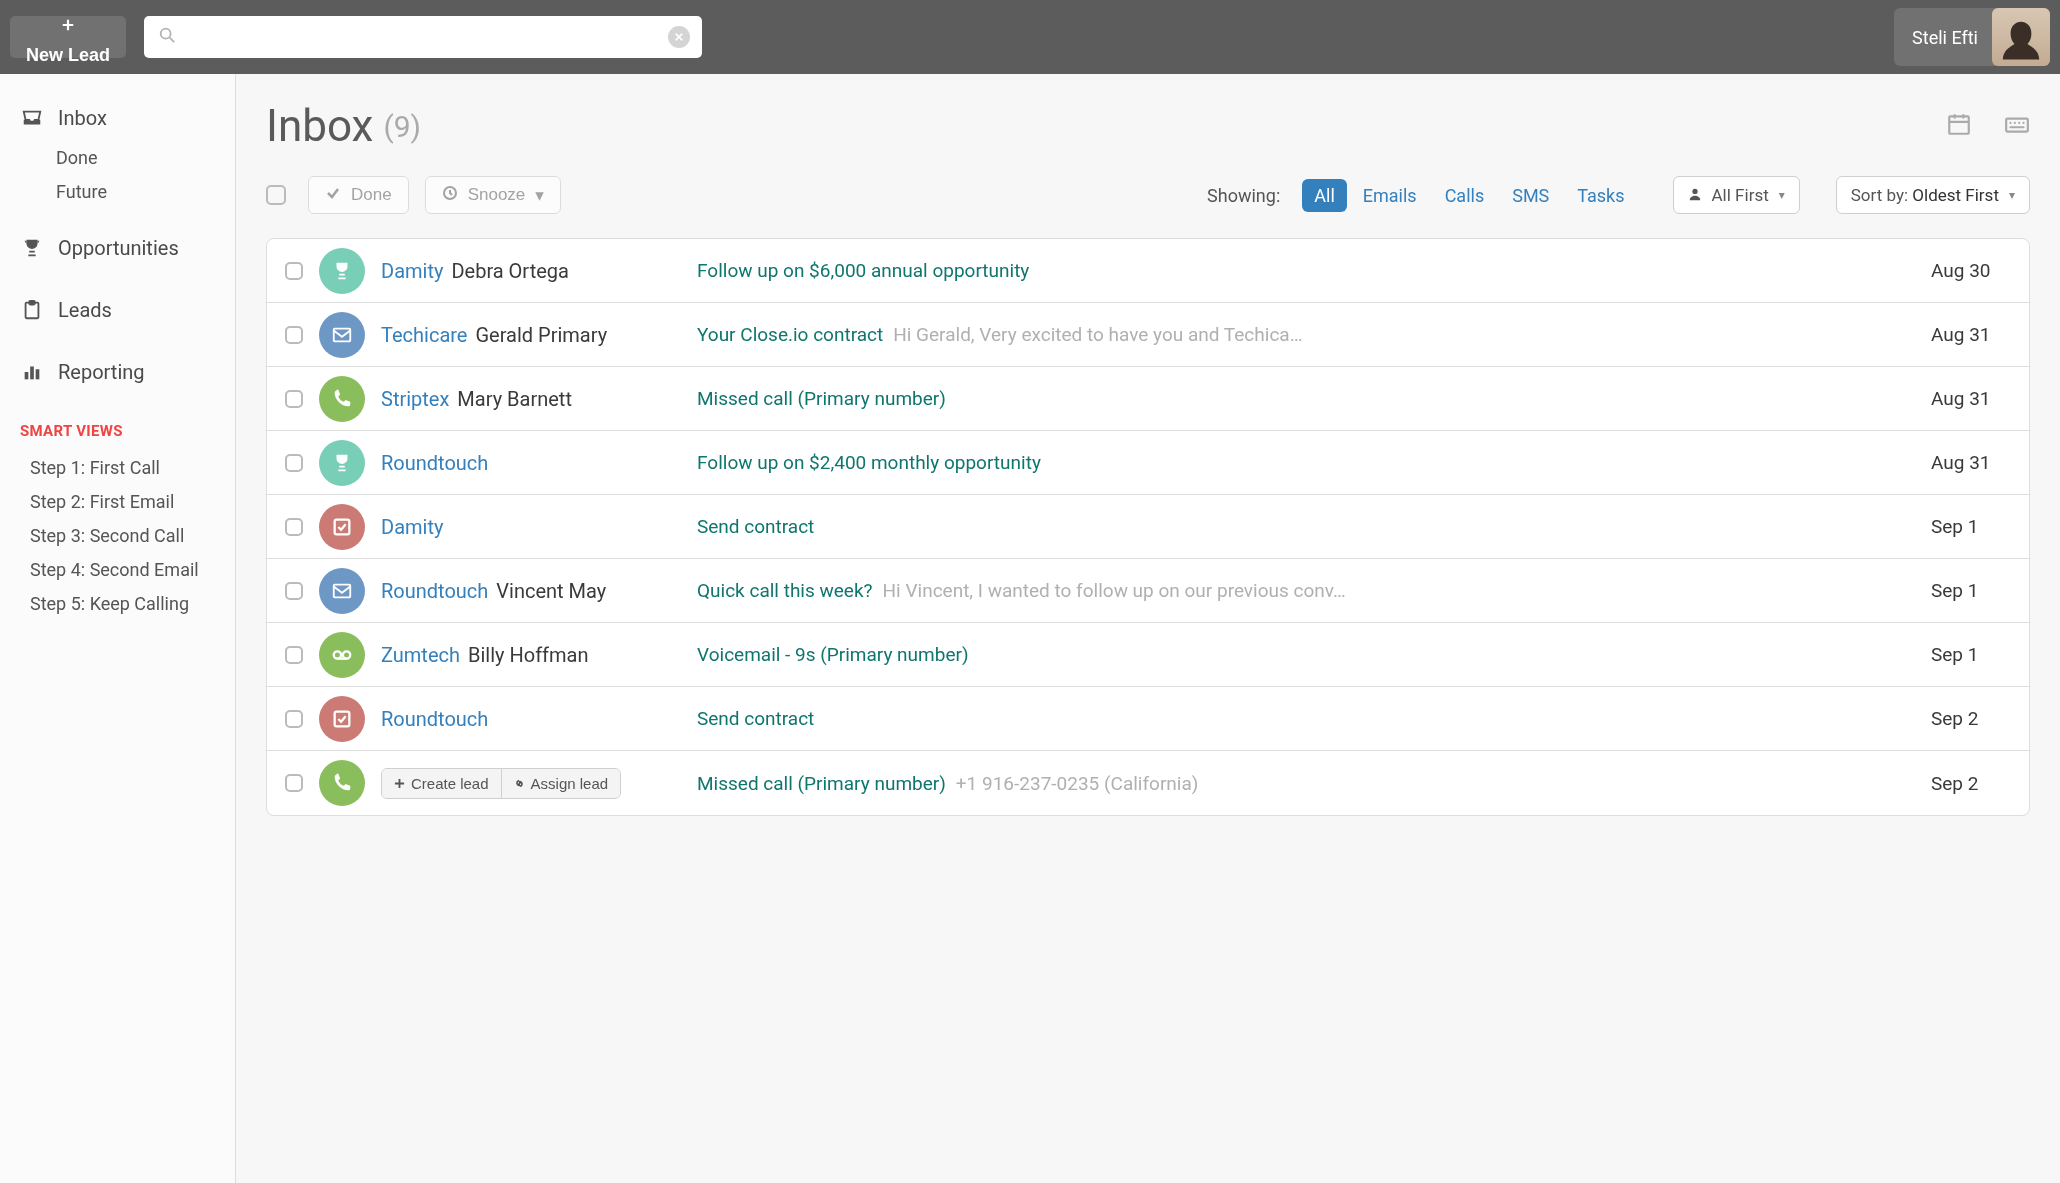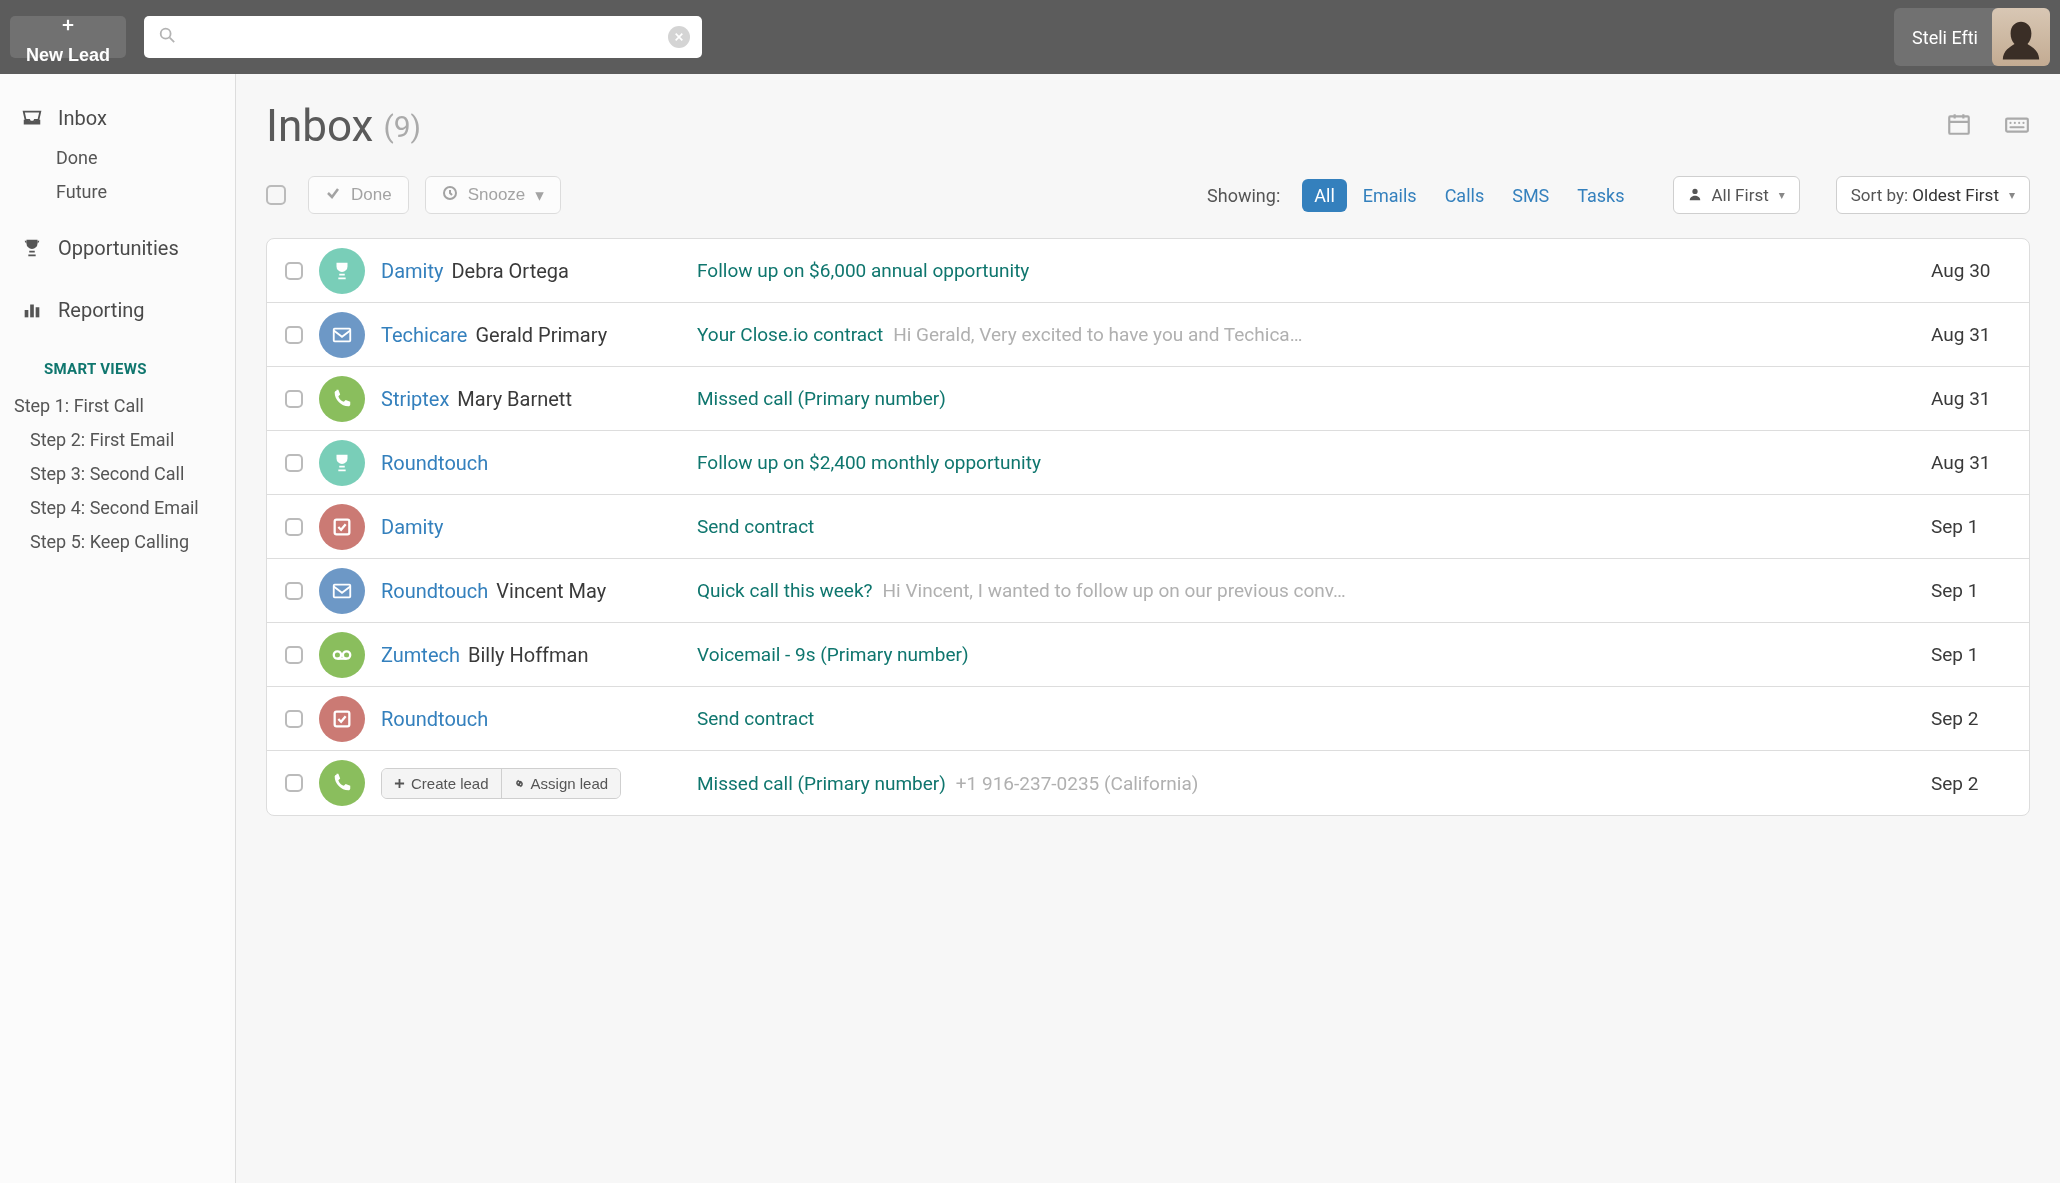--- a/index.html
+++ b/index.html
@@ -105,21 +105,21 @@
   .nav-item {
     display:flex; align-items:center;
     height:44px; padding:0 20px;
     color:#4a4a4a; font-size:20px; font-weight:400;
     gap:14px; cursor:pointer;
   }
   .nav-item.small { height:34px; padding-left:56px; font-size:18px; color:#555;}
   .nav-item.section { margin-top:18px;}
   .nav-heading {
     padding:28px 20px 10px;
-    font-size:15px; font-weight:700; color:#0f766e; letter-spacing:.3px;margin-left:24px;
+    font-size:15px; font-weight:700; color:#ef4444; letter-spacing:.3px;
   }
   .nav-item .icon { width:24px; display:flex; justify-content:center; color:#555;}
 
   
   .main {
     flex:1;
     padding:26px 30px 40px;
     overflow:auto;
   }
   .page-header { display:flex; align-items:center; }
@@ -270,32 +270,41 @@
       <span class="icon">
           <svg viewBox="0 0 24 24" width="22" height="22" fill="currentColor">
             <path d="M6 3h12v4a6 6 0 01-12 0V3zM9 15h6v2H9zM8 19h8v2H8z"></path>
             <path d="M4 4h2v3a4 4 0 01-2-3zM20 4h-2v3a4 4 0 002-3z"></path>
           </svg>
         </span>
       <span>Opportunities</span>
     </div>
     <div class="nav-item section">
       <span class="icon">
+          <svg viewBox="0 0 24 24" width="22" height="22" fill="none" stroke="currentColor" stroke-width="2">
+            <rect x="5" y="4" width="14" height="17" rx="1"></rect>
+            <rect x="9" y="2" width="6" height="4" rx="1" fill="currentColor"></rect>
+          </svg>
+        </span>
+      <span>Leads</span>
+    </div>
+    <div class="nav-item section">
+      <span class="icon">
           <svg viewBox="0 0 24 24" width="22" height="22" fill="currentColor">
             <rect x="4" y="12" width="4" height="8"></rect>
             <rect x="10" y="6" width="4" height="14"></rect>
             <rect x="16" y="9" width="4" height="11"></rect>
           </svg>
         </span>
       <span>Reporting</span>
     </div>
 
     <div class="nav-heading">SMART VIEWS</div>
     <div id="smart-views-container">
-        <div class="nav-item small" style="padding-left: 14px;">
+        <div class="nav-item small" style="padding-left: 30px;">
           <span>Step 1: First Call</span>
         </div>
         <div class="nav-item small" style="padding-left: 30px;">
           <span>Step 2: First Email</span>
         </div>
         <div class="nav-item small" style="padding-left: 30px;">
           <span>Step 3: Second Call</span>
         </div>
         <div class="nav-item small" style="padding-left: 30px;">
           <span>Step 4: Second Email</span>

